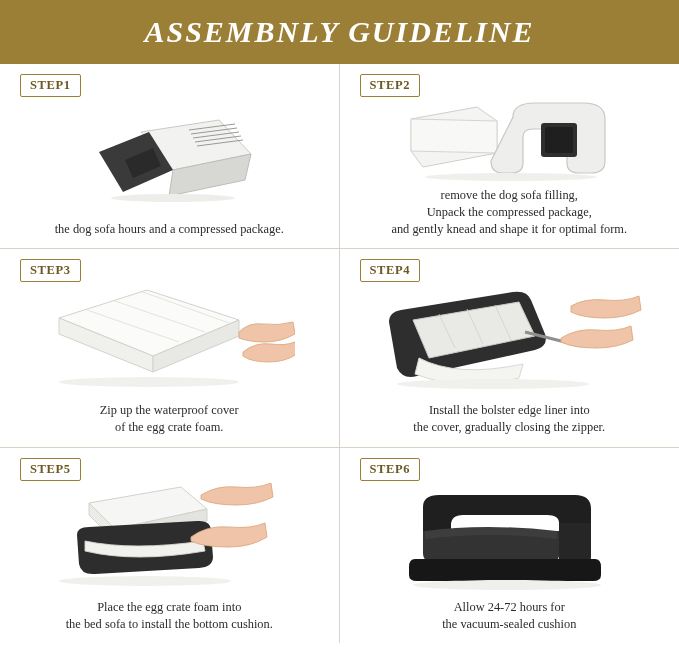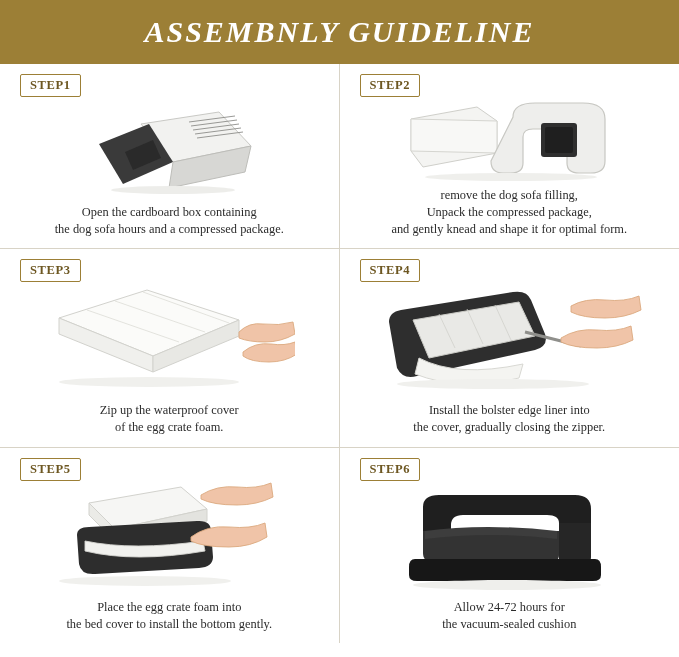--- a/index.html
+++ b/index.html
@@ -126,21 +126,20 @@
           <polygon points="30,44 80,24 104,62 54,84" fill="#3a3a3a"></polygon>
 
           <polygon points="104,62 182,46 176,72 100,88" fill="#d7d7d4" stroke="#bdbdb9" stroke-width="1"></polygon>
 
           <polygon points="56,52 84,40 92,58 64,70" fill="#2a2a2a"></polygon>
 
           <ellipse cx="104" cy="90" rx="62" ry="4" fill="#ededea"></ellipse>
         </svg>
       </div>
       <div class="caption">
-        <div>Open the cardboard box containing</div>
         <div>the dog sofa hours and a compressed package.</div>
       </div>
     </div>
 
     <div class="cell col1 row0">
       <div class="step-badge-wrap">
         <span class="step-badge">STEP2</span>
       </div>
       <div class="art">
         <svg width="216" height="96" viewBox="0 0 216 96">
@@ -242,21 +241,21 @@
 
           <path d="M160 20 q16 -10 36 -8 q20 2 34 -4 l2 14 q-16 8 -36 8 q-24 0 -36 -6 z" fill="#f0c4a8" stroke="#dba97f" stroke-width="0.9"></path>
 
           <path d="M150 62 q16 -12 38 -10 q22 2 36 -4 l2 14 q-16 10 -38 10 q-26 0 -38 -6 z" fill="#f0c4a8" stroke="#dba97f" stroke-width="0.9"></path>
 
           <ellipse cx="104" cy="106" rx="86" ry="5" fill="#f0f0ed"></ellipse>
         </svg>
       </div>
       <div class="caption">
         <div>Place the egg crate foam into</div>
-        <div>the bed cover to install the bottom gently.</div>
+        <div>the bed sofa to install the bottom cushion.</div>
       </div>
     </div>
 
     <div class="cell col1 row2">
       <div class="step-badge-wrap">
         <span class="step-badge">STEP6</span>
       </div>
       <div class="art">
         <svg width="220" height="112" viewBox="0 0 220 112">
 

